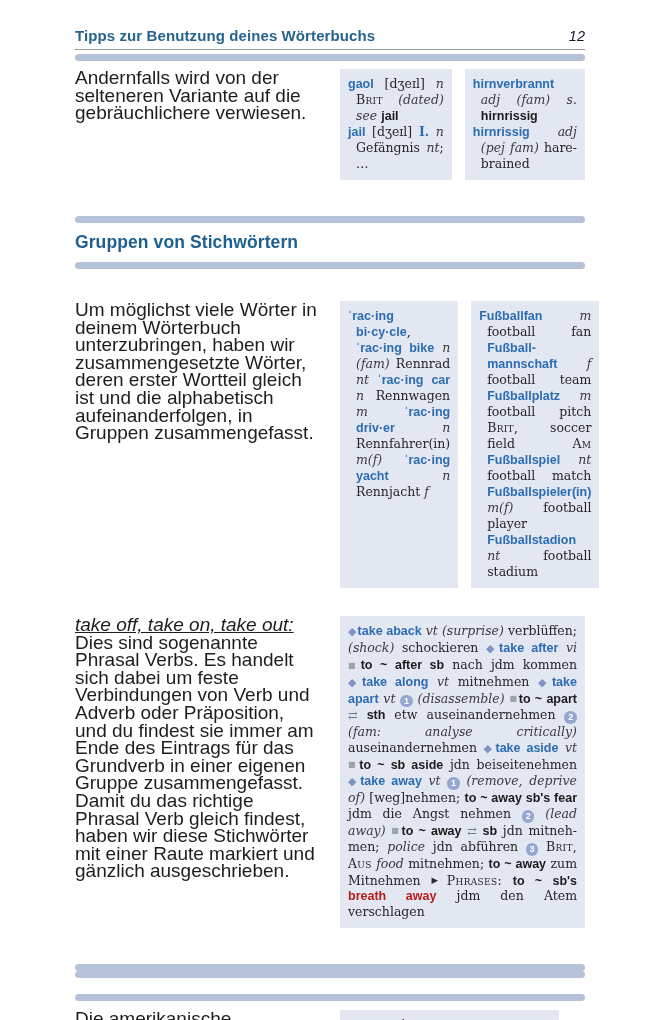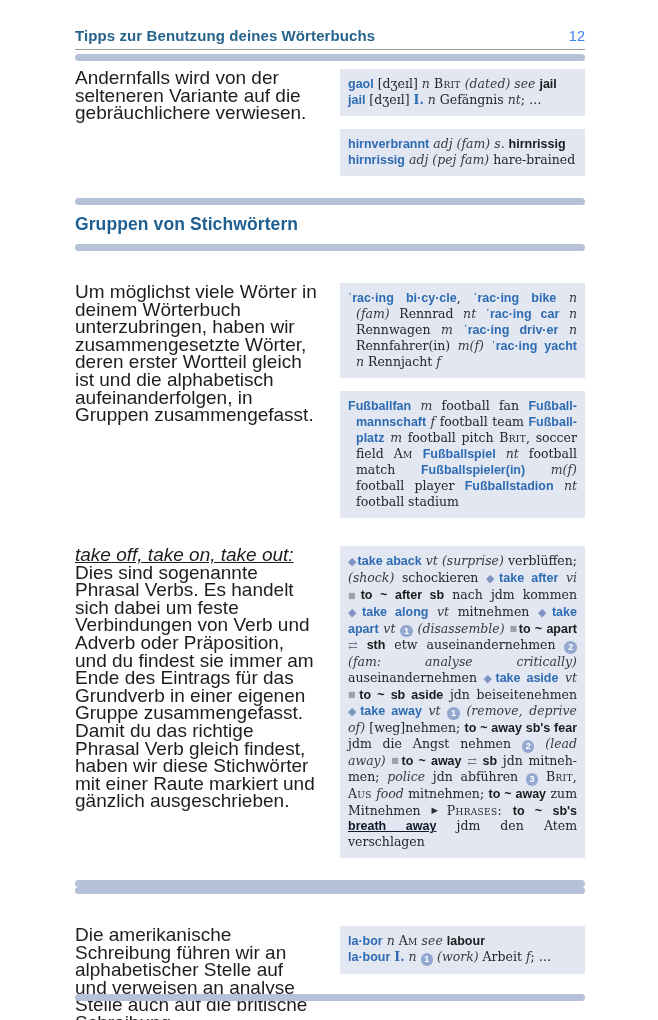--- a/index.html
+++ b/index.html
@@ -9,50 +9,50 @@
     background:#ffffff;
     font-family:"Liberation Sans", sans-serif;
     color:#1d1d1f;
     overflow:hidden;
     box-sizing:border-box;
     padding:27px 73px 0 75px;
   }
   
   .hrow{display:flex;justify-content:space-between;align-items:baseline;}
   .htitle{font-size:15px;font-weight:600;color:#26648c;letter-spacing:.1px;}
-  .hpage{font-size:14.5px;color:#3b82f6;}
+  .hpage{font-size:14.5px;color:#0f172a;font-style:italic;}
   .thinrule{height:1px;background:#9b9b9b;margin-top:5px;}
   .bar{height:7px;background:#b6c2d7;border-radius:4px;margin-top:4px;}
   .secbar{height:7px;background:#b6c2d7;border-radius:4px;}
   
-  .section{margin-top:22px;margin-bottom:13px;}
+  .section{margin-top:36px;margin-bottom:13px;}
   .section h2{margin:9px 0;font-size:17.5px;font-weight:700;color:#1e5f92;letter-spacing:.1px;}
   
   .row{display:flex;gap:20px;align-items:flex-start;margin-top:32px;}
   .col-l{flex:0 0 245px;width:245px;}
-  .col-r{flex:0 0 245px;width:245px;display:flex;flex-direction:column;gap:13px;}
+  .col-r{flex:0 0 245px;width:245px;display:flex;flex-direction:row;gap:13px;}
   .lp{margin:0;font-size:19px;line-height:17.6px;color:#1d1d1f;hyphens:manual;}
   .lp .r-pit{font-style:italic;text-decoration:underline;}
   
   .dictbox{
     background:#e3e7f1;
     padding:7px 8px 8px 8px;
     font-family:"DejaVu Serif", serif;
     font-size:12.5px;line-height:16px;
     color:#26262a;
     text-align:justify;
     hyphens:manual;
   }
   .dictbox .entry{margin:0;}
   .hang .entry{padding-left:8px;text-indent:-8px;}
   
   .r-hw{font-family:"Liberation Sans",sans-serif;font-weight:700;color:#2d6cb3;}
   .r-rn{font-weight:700;color:#2d6cb3;}
   .r-bd{font-family:"Liberation Sans",sans-serif;font-weight:700;color:#1b1b1d;}
-  .r-ul{font-family:"Liberation Sans",sans-serif;font-weight:700;color:#0f172a;text-decoration:underline;}
+  .r-ul{font-family:"Liberation Sans",sans-serif;font-weight:700;color:#b91c1c;}
   .r-it{font-style:italic;color:#3a3a40;}
   .r-tx{color:#26262a;}
   .r-sc{font-variant:small-caps;letter-spacing:.3px;color:#26262a;}
   .r-dia{color:#8093c5;font-size:11px;padding-right:1px;}
   .r-sq{color:#9aa2ac;font-size:8px;vertical-align:1.5px;padding-right:1px;}
   .r-tri{color:#2b2b2e;font-size:8.5px;vertical-align:1.5px;padding-right:2px;}
   .r-arr{color:#6b7686;font-size:11.5px;}
   .r-num{
     display:inline-block;width:12.5px;height:12.5px;border-radius:50%;
     background:#93a7d0;color:#ffffff;

